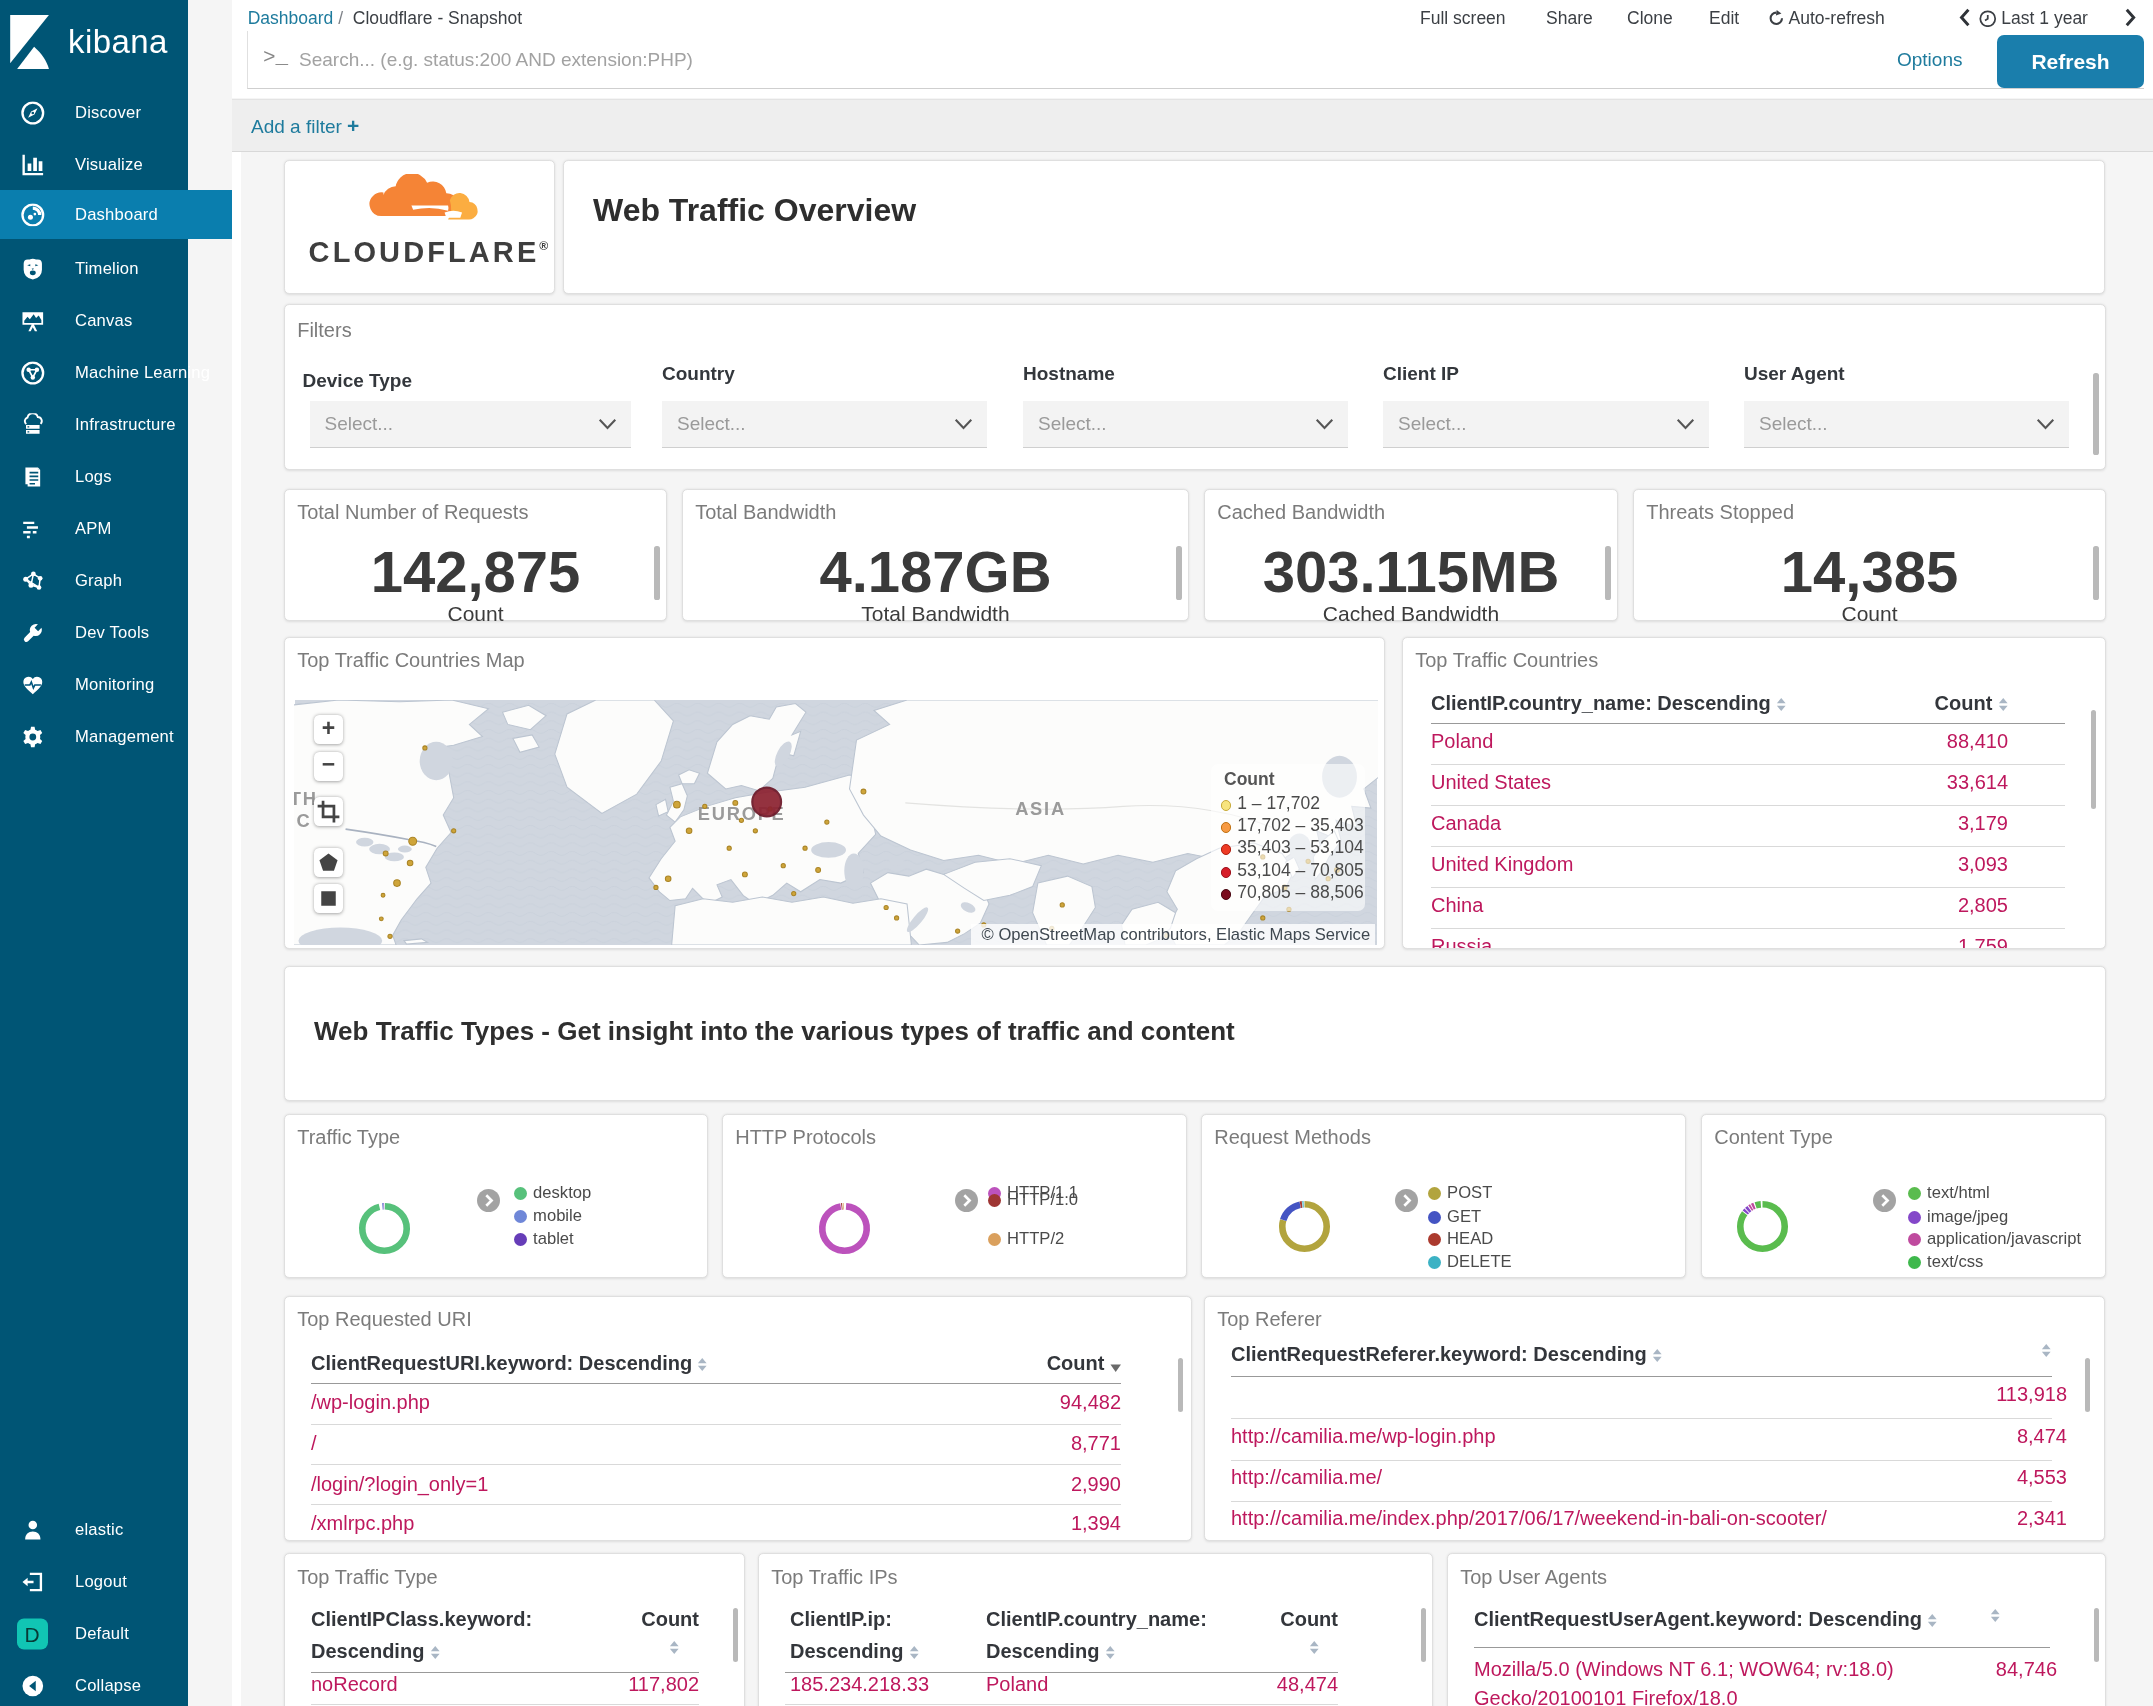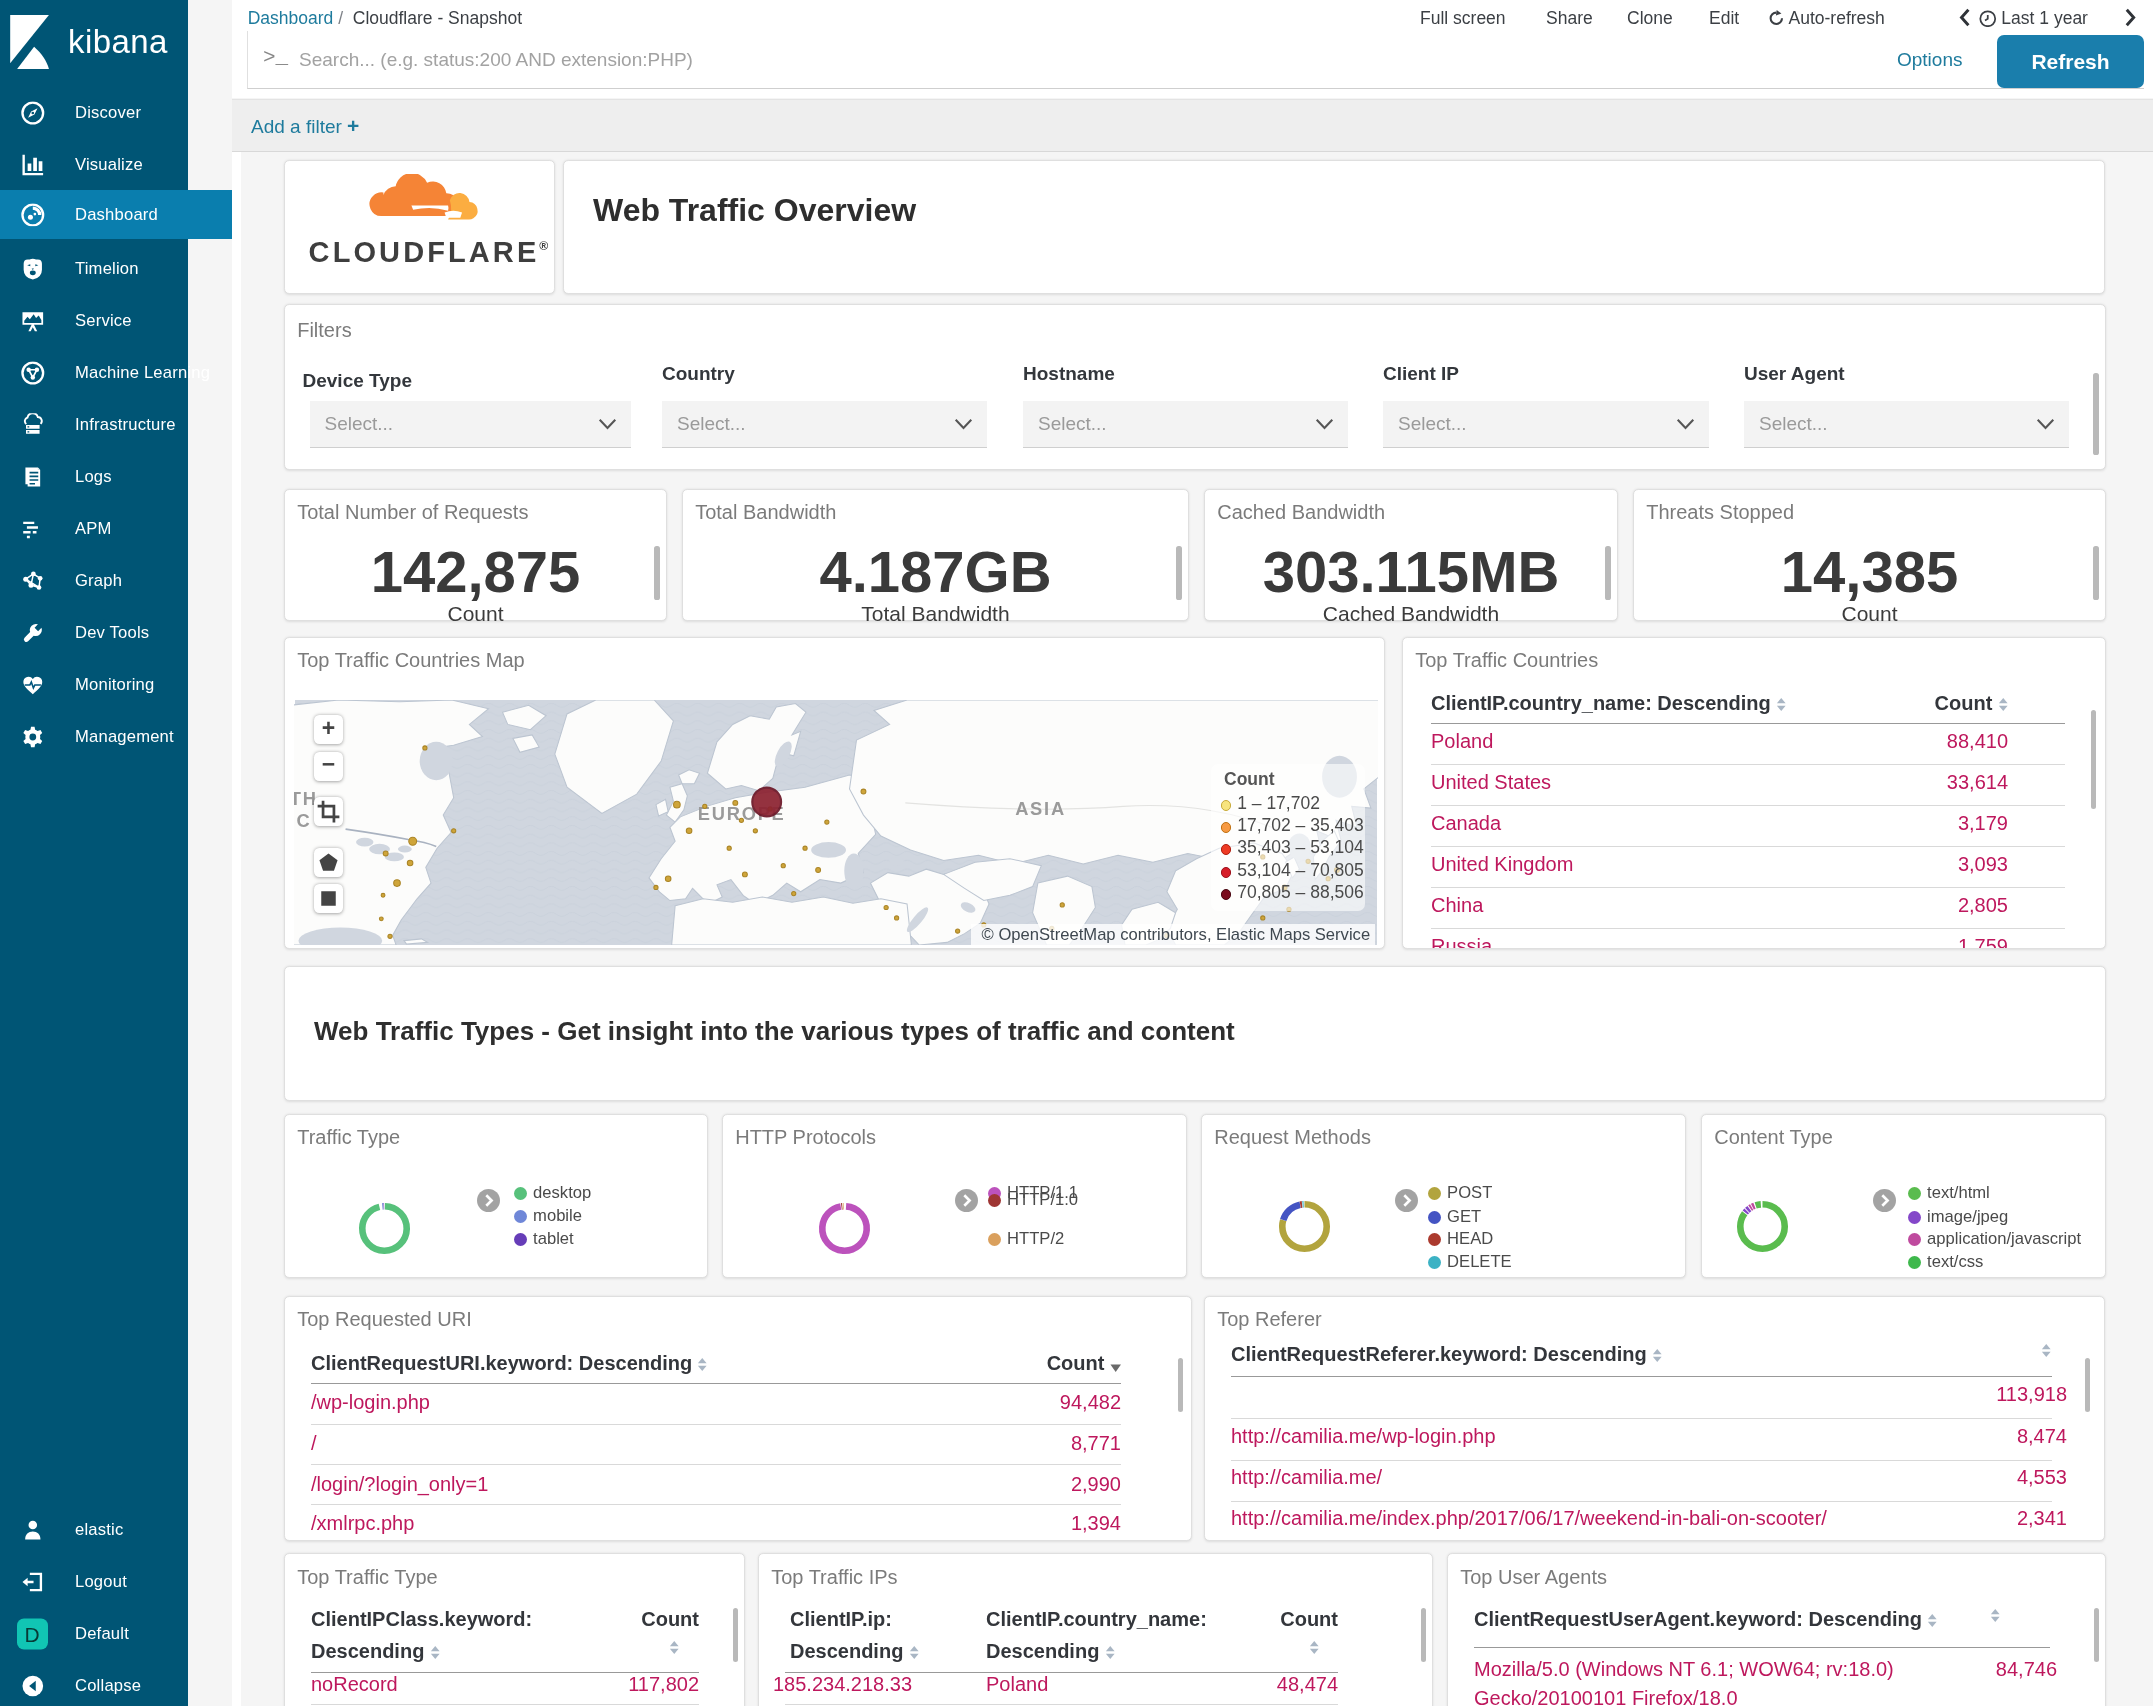--- a/index.html
+++ b/index.html
@@ -83,21 +83,21 @@
           <ellipse cx="8" cy="10.6" rx="2" ry="1.6" fill="#005575"></ellipse>
           <path fill="#005575" d="M7.2 7.6 L8.8 7.6 L8 8.6 Z"></path>
         </svg>
         <span class="lb">Timelion</span>
       </div>
     <div class="navitem" style="top:295px;">
         <svg class="ic" viewBox="0 0 16 16">
           <path fill="#fff" d="M1 2 H15 V10.5 H1 Z M7.2 10.5 H8.8 L11 15 H9.4 L8 12.2 L6.6 15 H5 Z"></path>
           <path fill="#005575" d="M2.2 7.8 L4.4 5.2 L6 6.8 L8.6 3.4 L10.2 6 L12 4.2 L13.8 7.4 L13.8 9.3 L2.2 9.3 Z"></path>
         </svg>
-        <span class="lb">Service</span>
+        <span class="lb">Canvas</span>
       </div>
     <div class="navitem" style="top:347px;">
         <svg class="ic" viewBox="0 0 16 16">
           <circle cx="8" cy="8" r="7" fill="none" stroke="#fff" stroke-width="1.6"></circle>
           <circle cx="5.2" cy="5.8" r="1.5" fill="#fff"></circle>
           <circle cx="10.8" cy="5.8" r="1.5" fill="#fff"></circle>
           <circle cx="8" cy="11" r="1.5" fill="#fff"></circle>
           <path stroke="#fff" stroke-width="1.1" fill="none" d="M5.2 5.8 L10.8 5.8 L8 11 Z"></path>
         </svg>
         <span class="lb">Machine Learning</span>
@@ -589,21 +589,21 @@
         </svg></div>
     <div class="krow kt hd" style="left:227px;top:54px;">ClientIP.country_name:</div>
     <div class="krow kt hd" style="left:227px;top:86px;">Descending<svg class="sorticon" width="10.5" height="15" viewBox="0 0 12 17">
           <path fill="#a9b6c4" d="M6 1 L11 7 H1 Z M6 16 L11 10 H1 Z"></path>
         </svg></div>
     <div class="krow kt hd" style="left:0;top:54px;width:579px;text-align:right;">Count</div>
     <div class="krow" style="left:550px;top:86px;"><svg width="10.5" height="15" viewBox="0 0 12 17">
           <path fill="#a9b6c4" d="M6 1 L11 7 H1 Z M6 16 L11 10 H1 Z"></path>
         </svg></div>
     <div class="cline" style="left:26px;top:118px;width:553px;background:#999;"></div>
-    <div class="krow kt" style="left:14px;top:119px;">185.234.218.33</div>
+    <div class="krow kt" style="left:31px;top:119px;">185.234.218.33</div>
     <div class="krow kt" style="left:227px;top:119px;">Poland</div>
     <div class="krow kt" style="left:0;top:119px;width:579px;text-align:right;">48,474</div>
     <div class="cline" style="left:26px;top:150px;width:553px;"></div>
     <div class="thumb" style="right:6.1px;top:54px;height:54px;width:5.2px;"></div>
   </div>
   <div class="panel" style="left:1447px;top:1553px;width:659px;height:175px;">
     <div class="ptitle" style="top:12.2px;">Top User Agents</div>
     <div class="krow kt hd" style="left:26px;top:54px;">ClientRequestUserAgent.keyword: Descending<svg class="sorticon" width="10.5" height="15" viewBox="0 0 12 17">
           <path fill="#a9b6c4" d="M6 1 L11 7 H1 Z M6 16 L11 10 H1 Z"></path>
         </svg></div>

